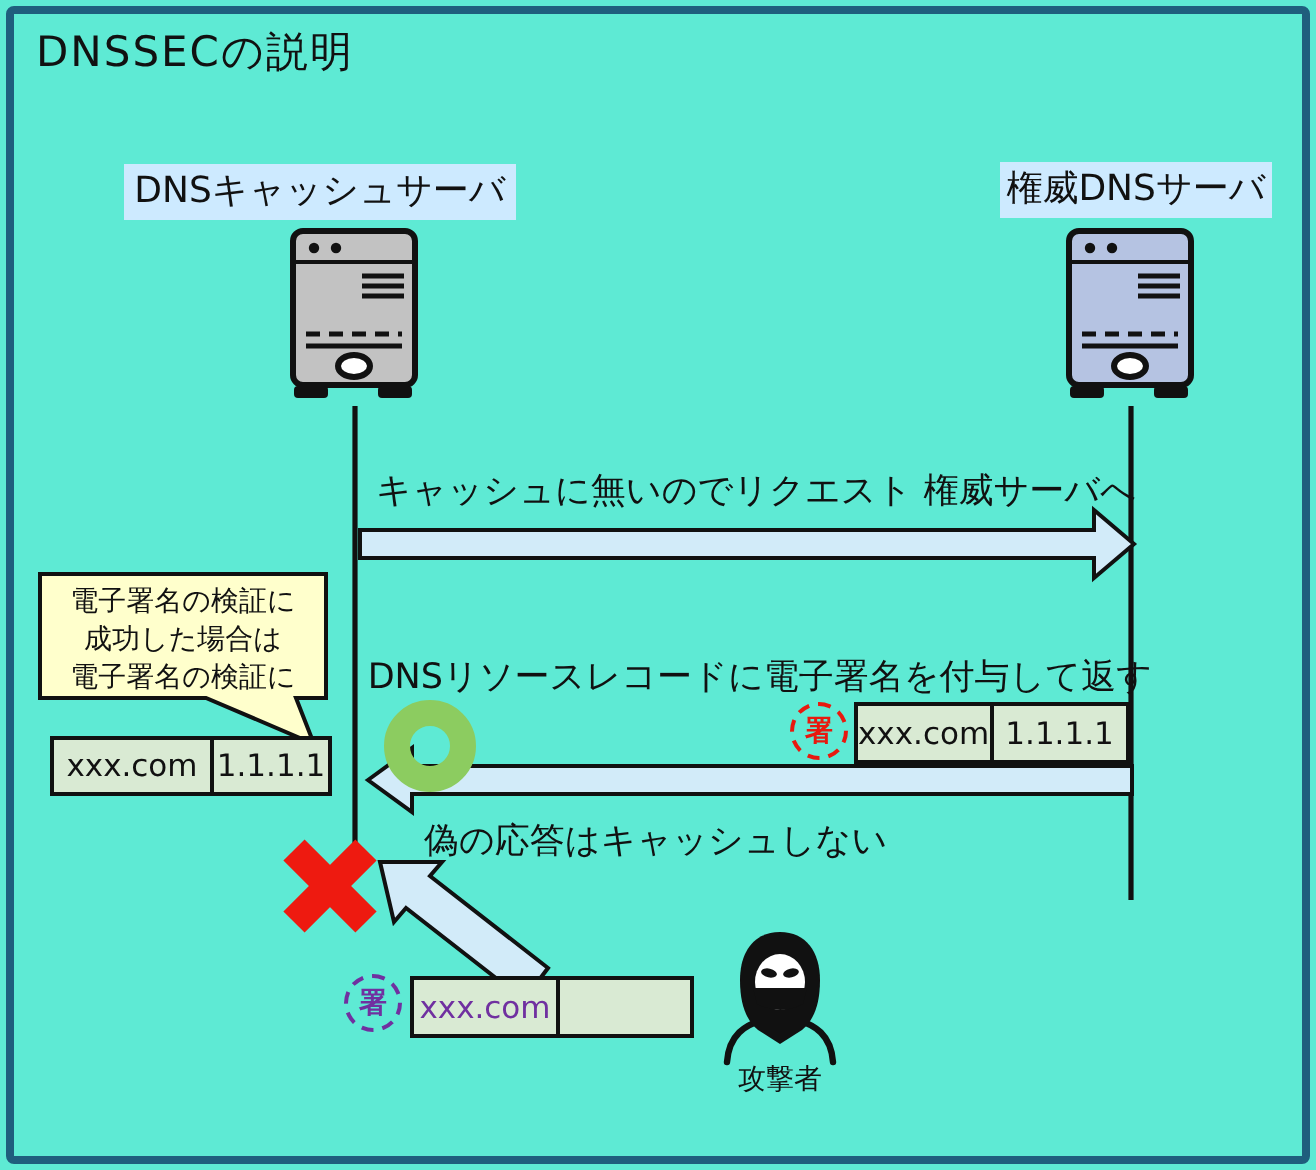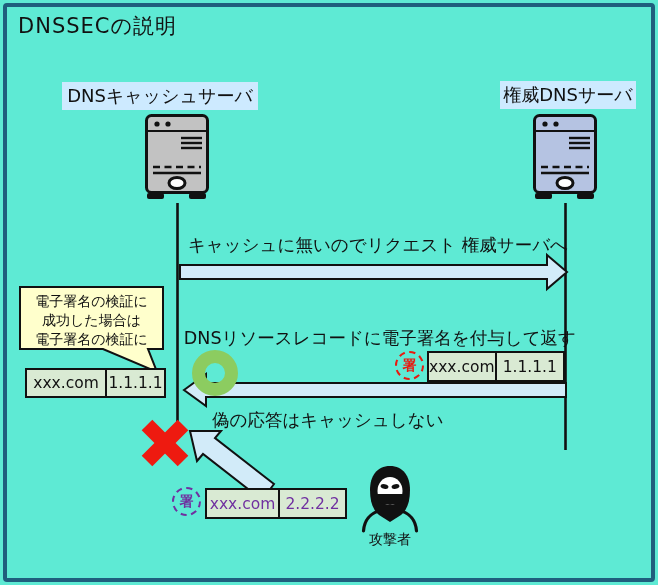--- a/index.html
+++ b/index.html
@@ -131,18 +131,17 @@
 
   <div class="stamp valid">署</div>
   <div class="record signedrec">
     <div class="cell name">xxx.com</div>
     <div class="cell ip">1.1.1.1</div>
   </div>
 
   <div class="stamp fakestamp">署</div>
   <div class="record fakerec">
     <div class="cell name">xxx.com</div>
-    <div class="cell ip">2.2.2.2</div>
   </div>
 
   <div class="attacker-label">攻撃者</div>
 
 </div>
 
 </body></html>

